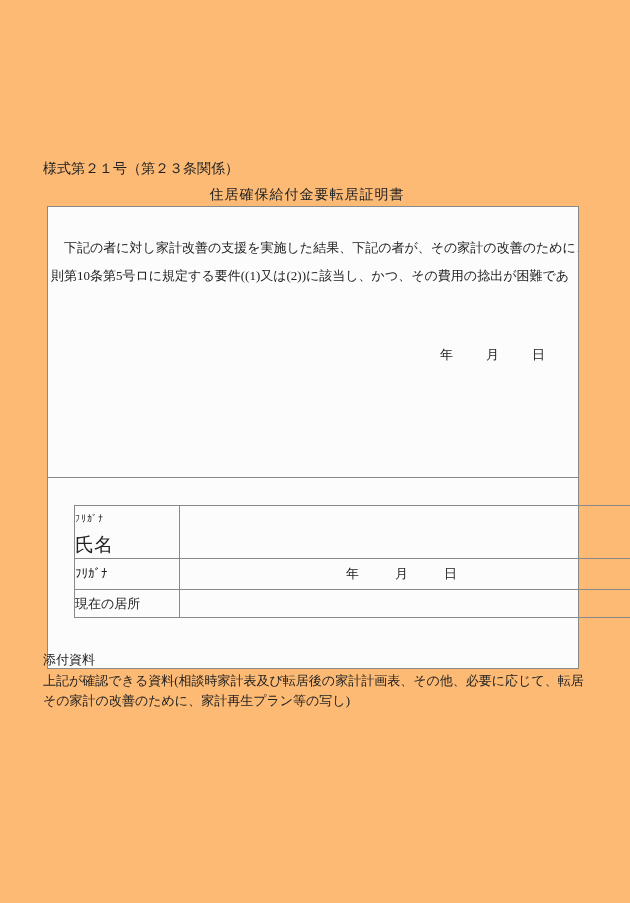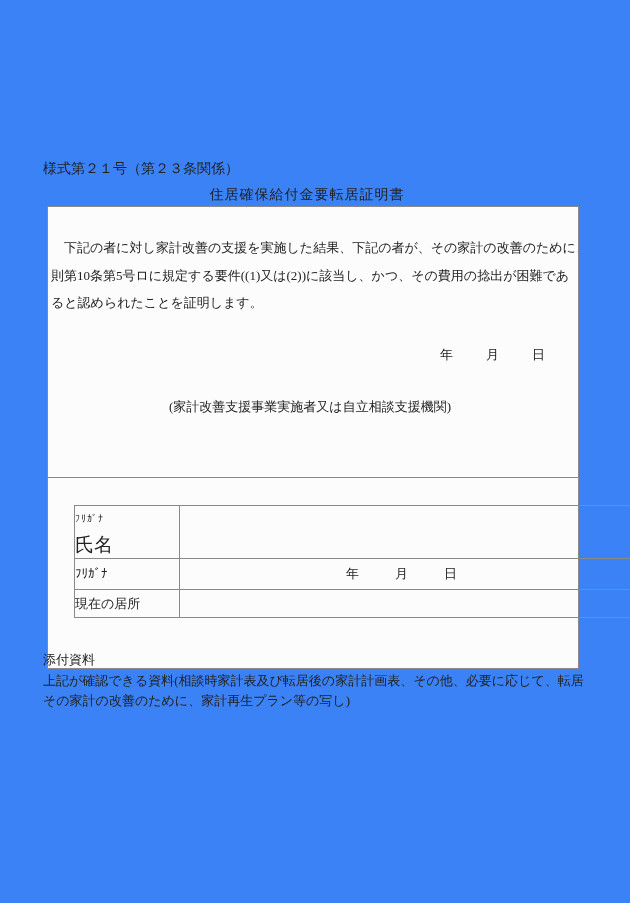--- a/index.html
+++ b/index.html
@@ -1,21 +1,21 @@
 <!DOCTYPE html>
 <html><head>
 <meta charset="utf-8">
 <style>
   * { margin: 0; padding: 0; box-sizing: border-box; }
   html, body { background: #fcfcfc; }
   .page {
     position: relative;
     width: 630px;
     height: 903px;
-    background: #3b82f6;
+    background: #fdba74;
     font-family: "Liberation Serif", "DejaVu Serif", serif;
     color: #222222;
     overflow: hidden;
   }
   .form-number {
     position: absolute;
     left: 43px;
     top: 160px;
     font-size: 14px;
     line-height: 18px;
@@ -125,30 +125,28 @@
 
   <div class="form-number">様式第２１号（第２３条関係）</div>
 
   <div class="doc-title">住居確保給付金要転居証明書</div>
 
   <div class="outer-box">
 
     <div class="body-para">
       <div class="line">　下記の者に対し家計改善の支援を実施した結果、下記の者が、その家計の改善のために、</div>
       <div class="line">則第10条第5号ロに規定する要件((1)又は(2))に該当し、かつ、その費用の捻出が困難であ</div>
-      <div class="line">ると認められたことを証明します。</div>
     </div>
 
     <div class="date-line">
       <span>年</span>
       <span>月</span>
       <span>日</span>
     </div>
 
-    <div class="issuer-note">(家計改善支援事業実施者又は自立相談支援機関)</div>
 
     <div class="section-divider"></div>
 
     <table class="applicant-table">
       <colgroup>
         <col class="col-label">
         <col>
       </colgroup>
       <tbody>
         <tr class="row-name">

